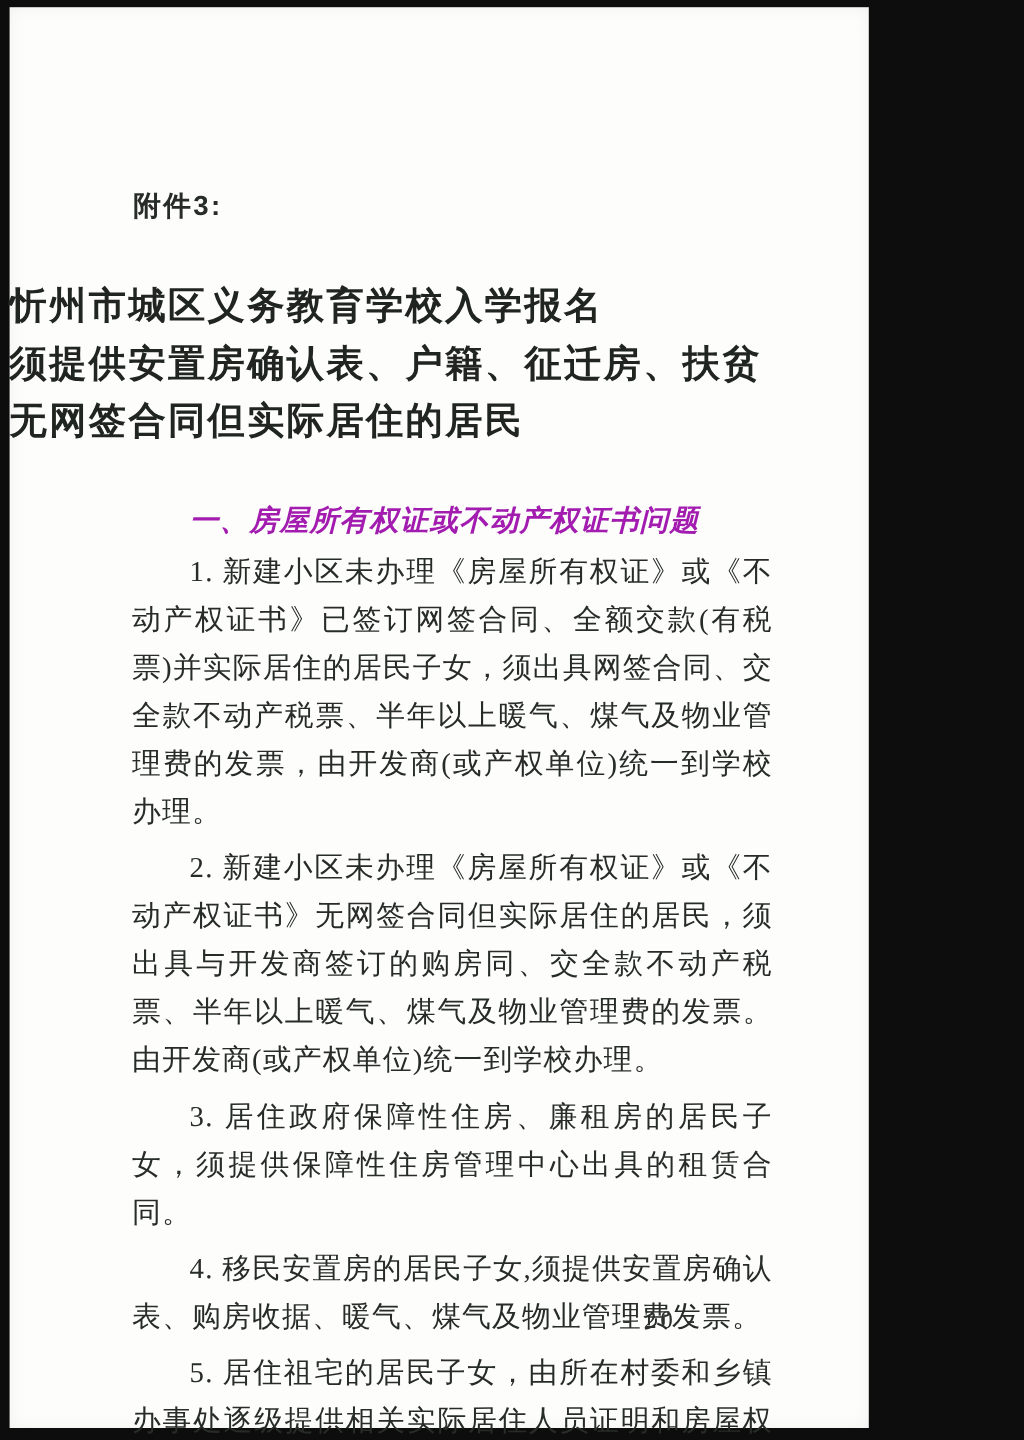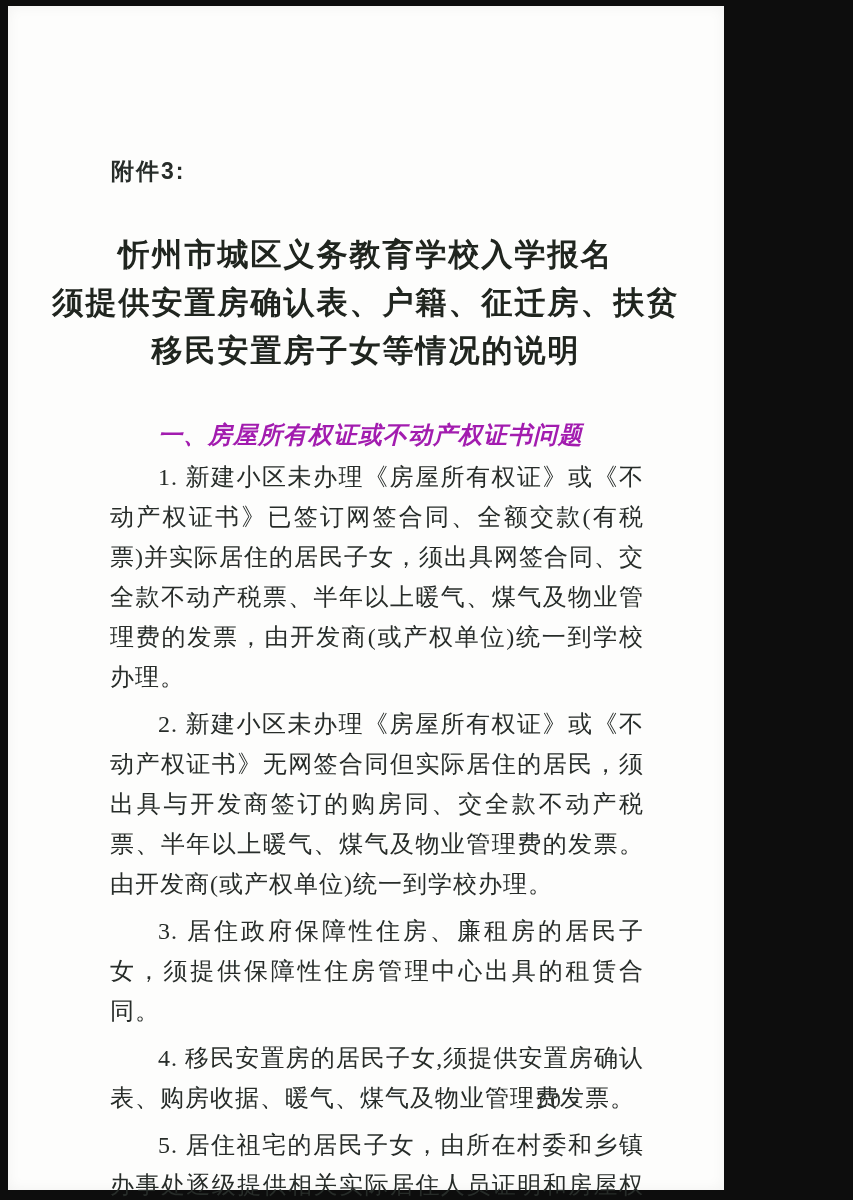--- a/index.html
+++ b/index.html
@@ -26,21 +26,21 @@
   .attachment-label {
     margin: 150px 0 0 103px;
     font-family: "Liberation Sans", "DejaVu Sans", sans-serif;
     font-weight: 600;
     font-size: 23px;
     letter-spacing: 2px;
     color: #272c29;
   }
   .doc-title {
     margin-top: 44px;
-    text-align: center;
+    text-align: left;
     font-weight: bold;
     font-size: 31px;
     line-height: 48px;
     letter-spacing: 2px;
     color: #20251f;
   }
   .content {
     margin: 40px 80px 0 102px;
     color: #272c29;
   }
@@ -75,21 +75,21 @@
 </head>
 <body>
 
 <div class="page">
 
   <div class="attachment-label">附件3:</div>
 
   <div class="doc-title">
     <div>忻州市城区义务教育学校入学报名</div>
     <div>须提供安置房确认表、户籍、征迁房、扶贫</div>
-    <div>移民安置房子女等情况的说明</div>
+    <div>无网签合同但实际居住的居民</div>
   </div>
 
   <div class="content">
     <div class="section-heading">一、房屋所有权证或不动产权证书问题</div>
 
     <p class="body-paragraph">1. 新建小区未办理《房屋所有权证》或《不动产权证书》已签订网签合同、全额交款(有税票)并实际居住的居民子女，须出具网签合同、交全款不动产税票、半年以上暖气、煤气及物业管理费的发票，由开发商(或产权单位)统一到学校办理。</p>
     <p class="body-paragraph">2. 新建小区未办理《房屋所有权证》或《不动产权证书》无网签合同但实际居住的居民，须出具与开发商签订的购房同、交全款不动产税票、半年以上暖气、煤气及物业管理费的发票。由开发商(或产权单位)统一到学校办理。</p>
     <p class="body-paragraph">3. 居住政府保障性住房、廉租房的居民子女，须提供保障性住房管理中心出具的租赁合同。</p>
     <p class="body-paragraph">4. 移民安置房的居民子女,须提供安置房确认表、购房收据、暖气、煤气及物业管理费发票。</p>
     <p class="body-paragraph">5. 居住祖宅的居民子女，由所在村委和乡镇办事处逐级提供相关实际居住人员证明和房屋权属证明。</p>

